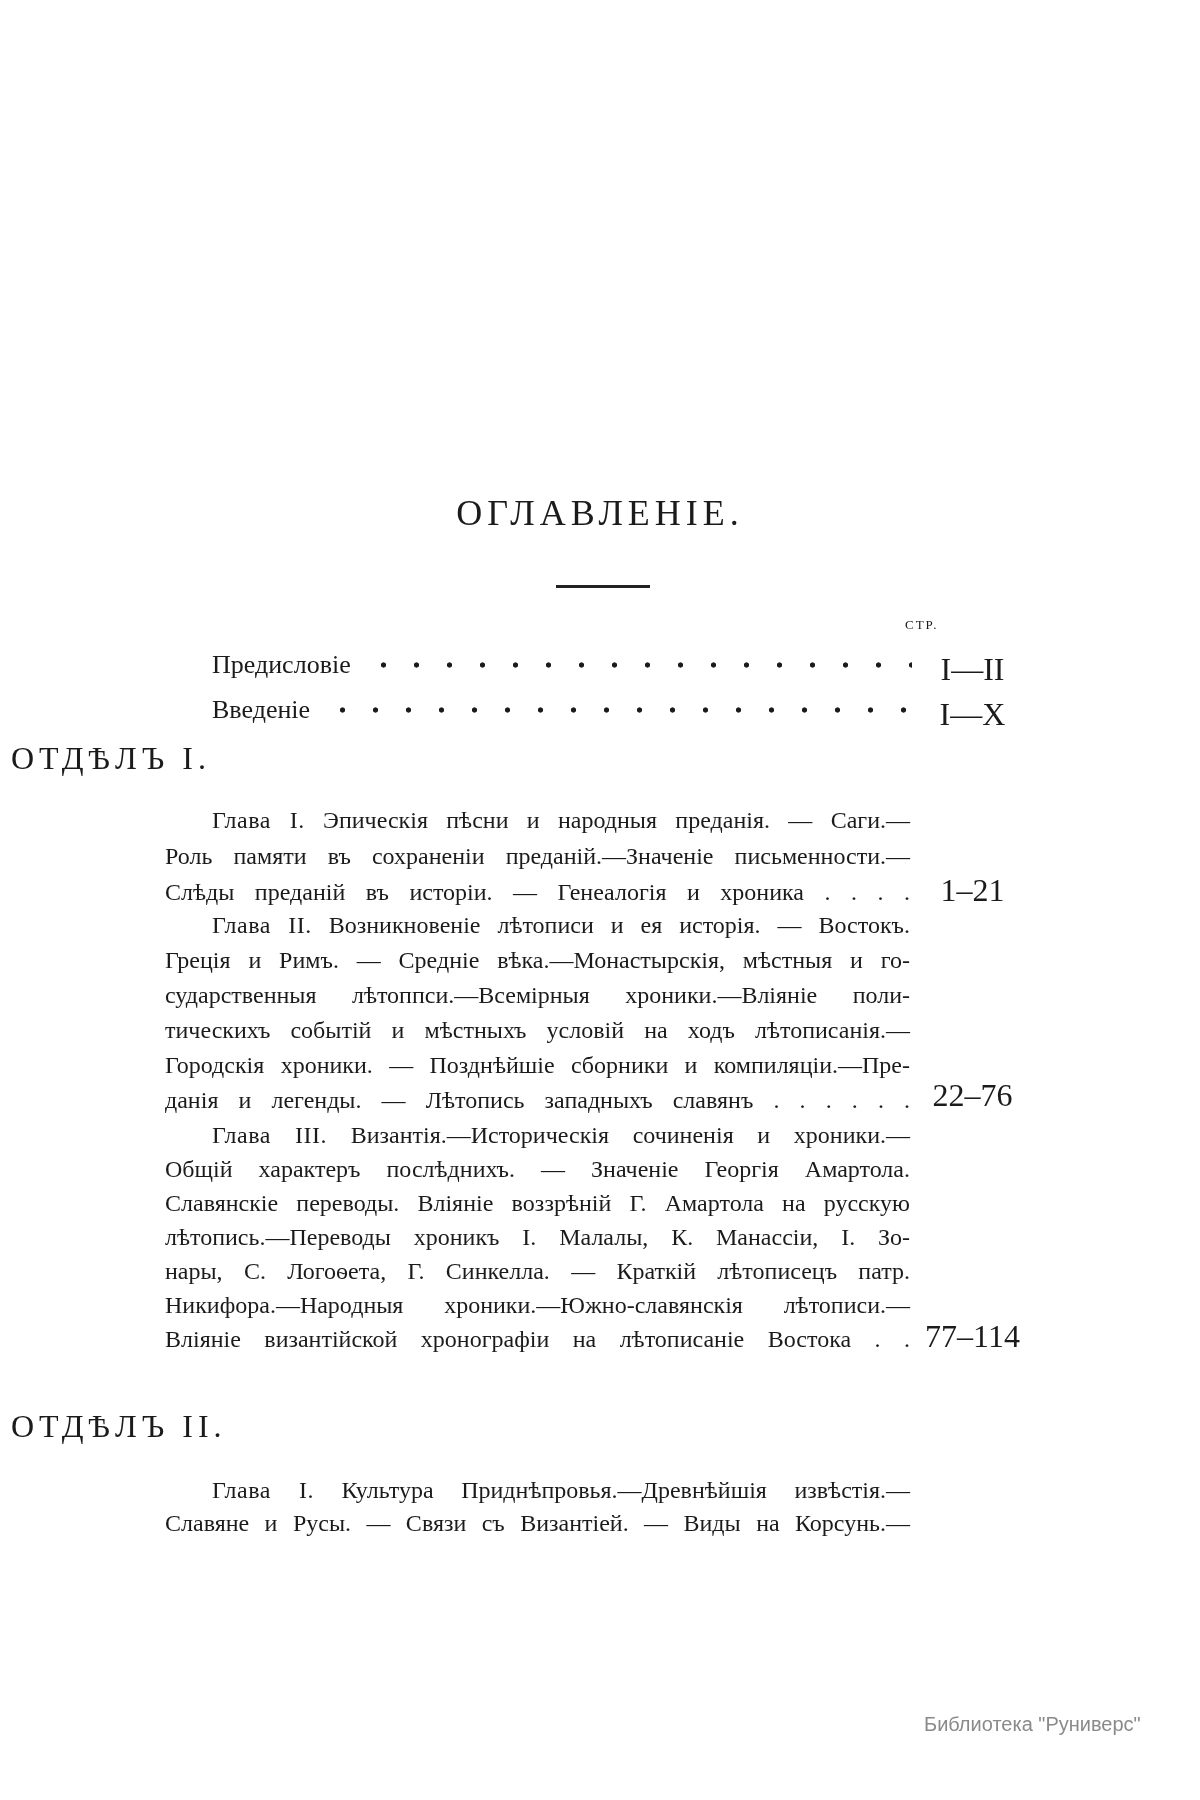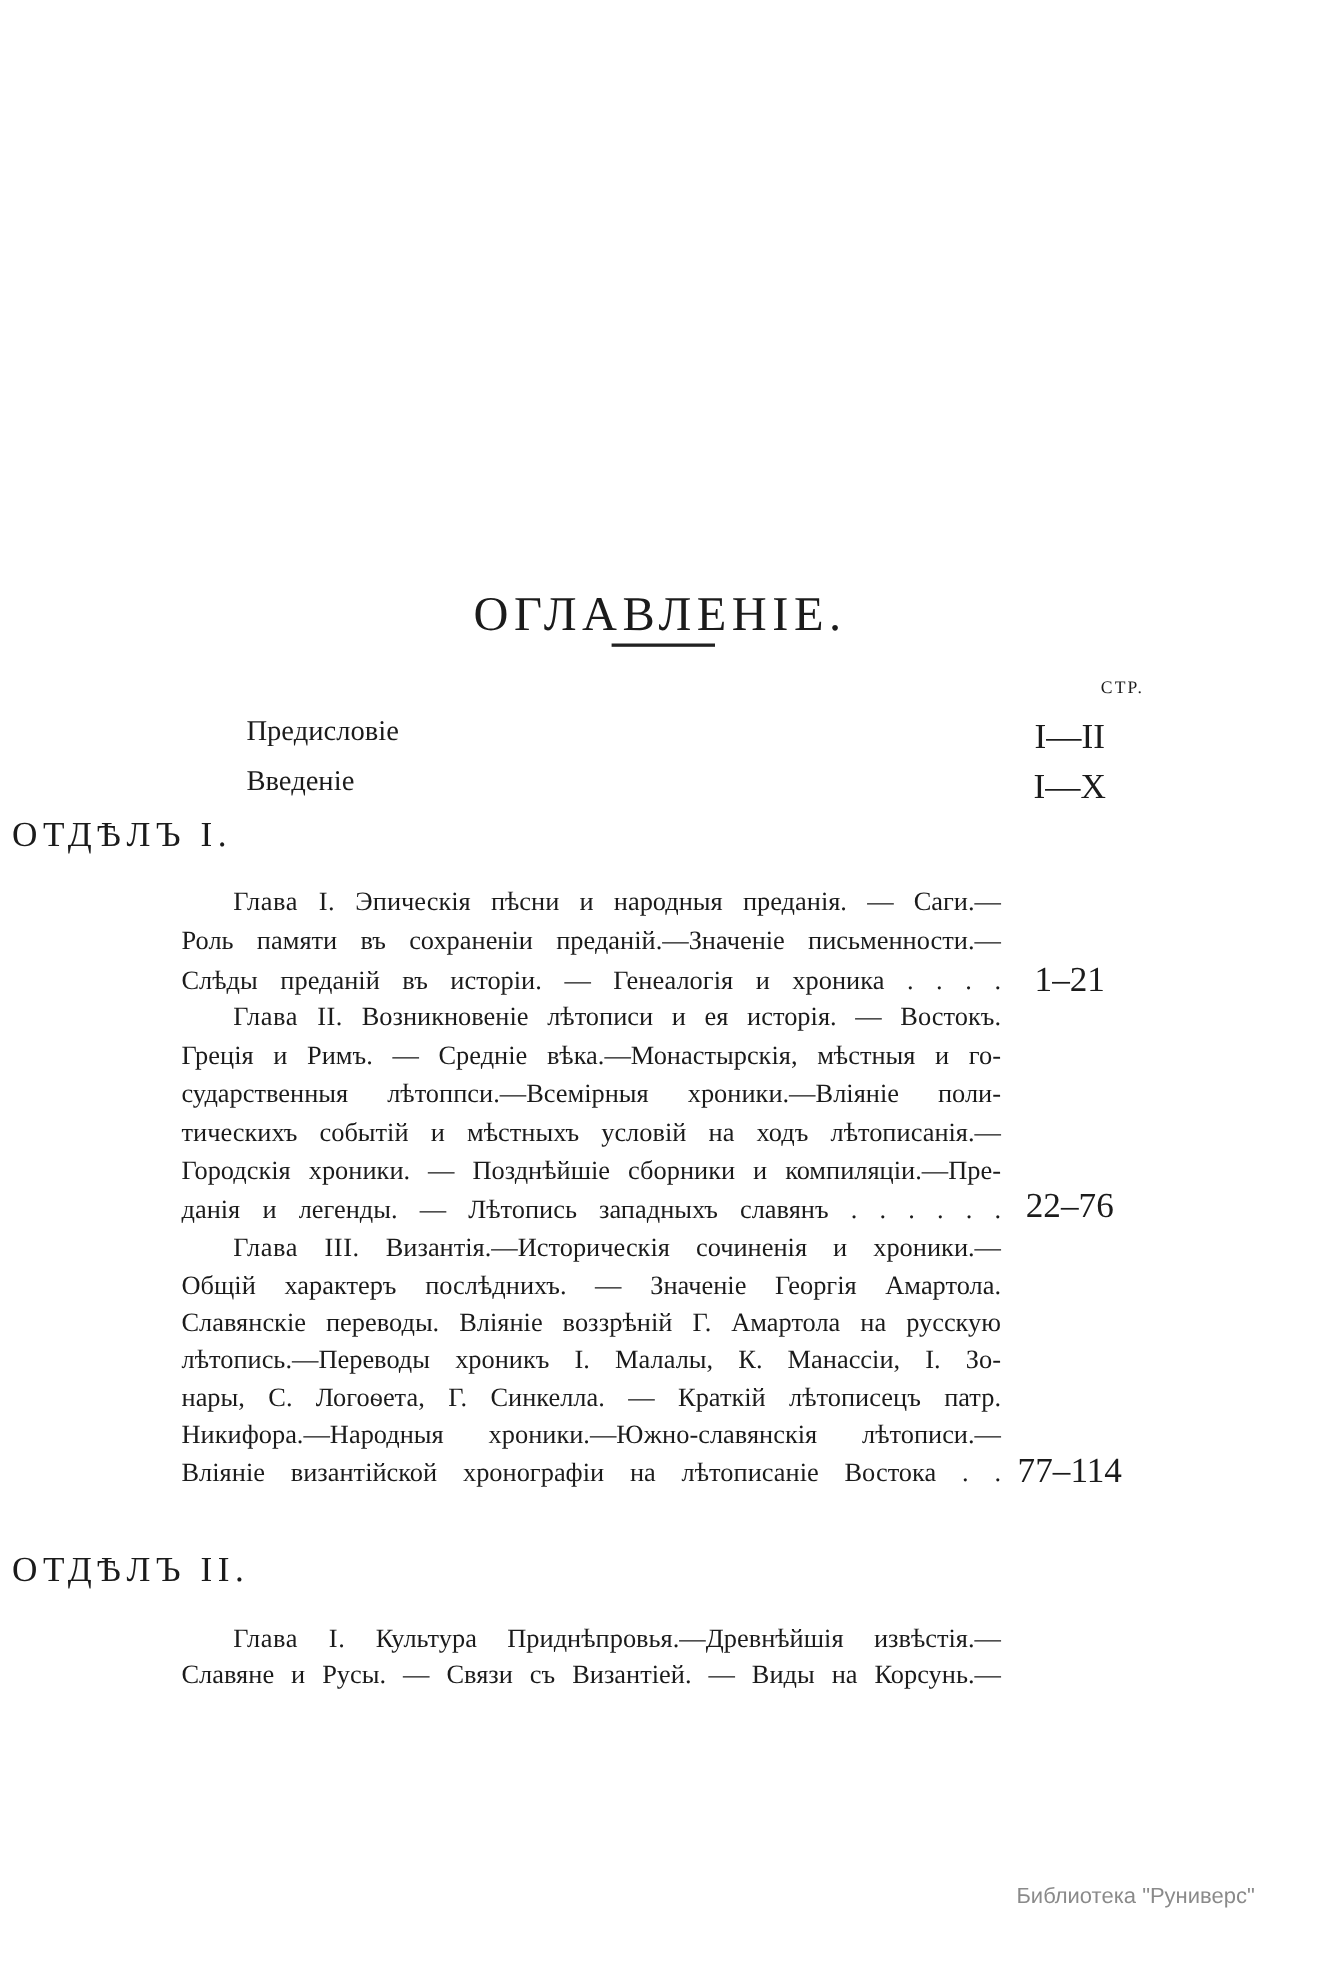--- a/index.html
+++ b/index.html
@@ -4,33 +4,32 @@
 <style>
   html,body{margin:0;padding:0;background:#e8e8e8;}
   .page{
     position:relative;width:1200px;height:1800px;margin:0 auto;
     background:#ffffff;color:#1b1b1b;
     font-family:"Liberation Serif","DejaVu Serif",serif;
     overflow:hidden;
   }
   .title{
     position:absolute;top:492px;left:0;width:1200px;text-align:center;
-    font-size:44px;letter-spacing:5px;white-space:nowrap;margin-top:41px;
+    font-size:36px;letter-spacing:5px;white-space:nowrap;
   }
   .title-rule{
     position:absolute;top:585px;left:556px;width:94px;height:3px;background:#222;
   }
   .col-head{
-    position:absolute;top:617px;left:905px;width:135px;text-align:right;
-    font-size:16px;letter-spacing:2px;
+    position:absolute;top:617px;left:905px;width:135px;text-align:left;
+    font-size:13px;letter-spacing:2px;
   }
   .front-row{
     position:absolute;left:212px;width:700px;display:flex;align-items:baseline;
     font-size:26px;
-    flex-direction:column;
   }
   .front-row .leader{
     flex:1;height:22px;margin-left:12px;
     background-image:radial-gradient(circle,#1b1b1b 2.3px,transparent 2.9px);
     background-size:33px 10px;background-repeat:repeat-x;background-position:4px 78%;
   }
   .pagenum{
     position:absolute;left:905px;width:135px;text-align:center;font-size:32px;
   }
   .sec-head{

